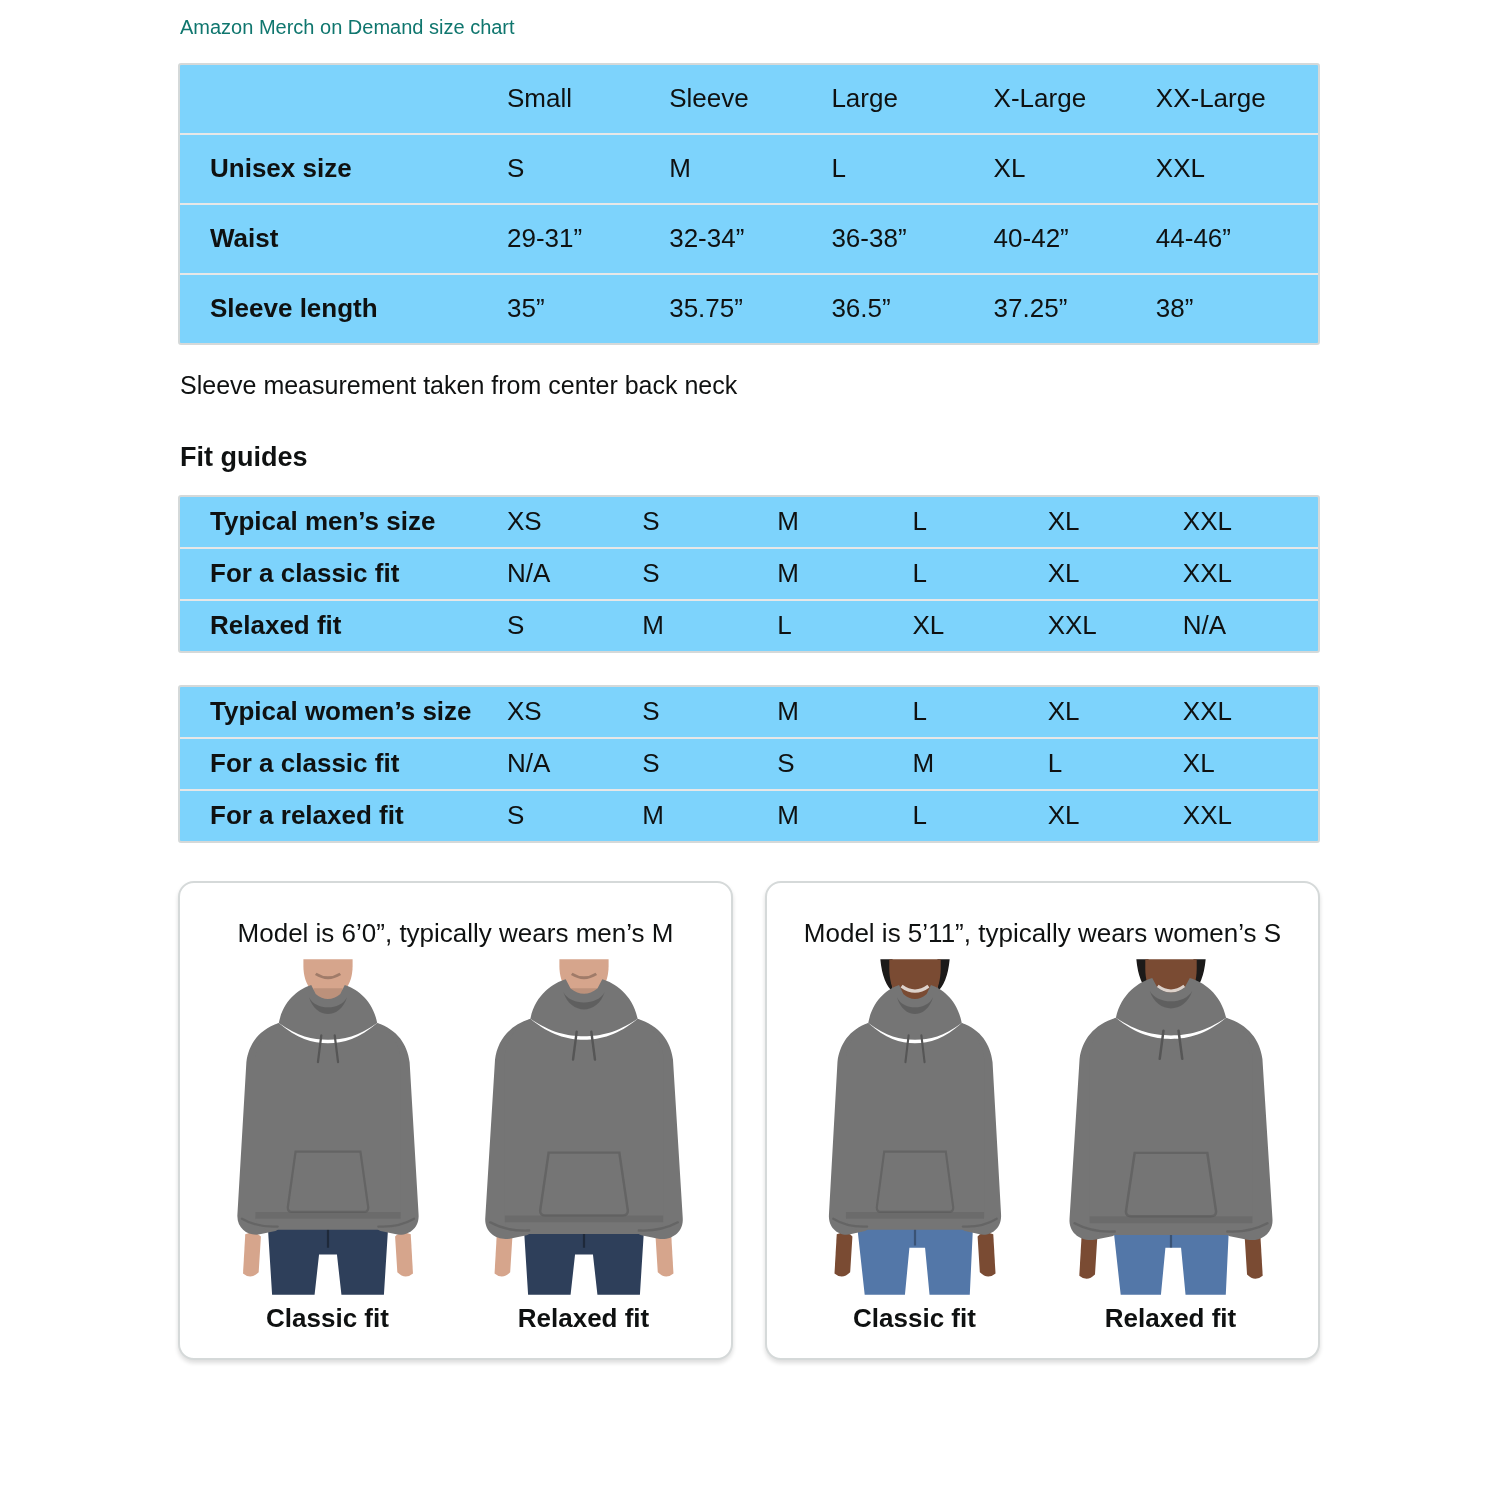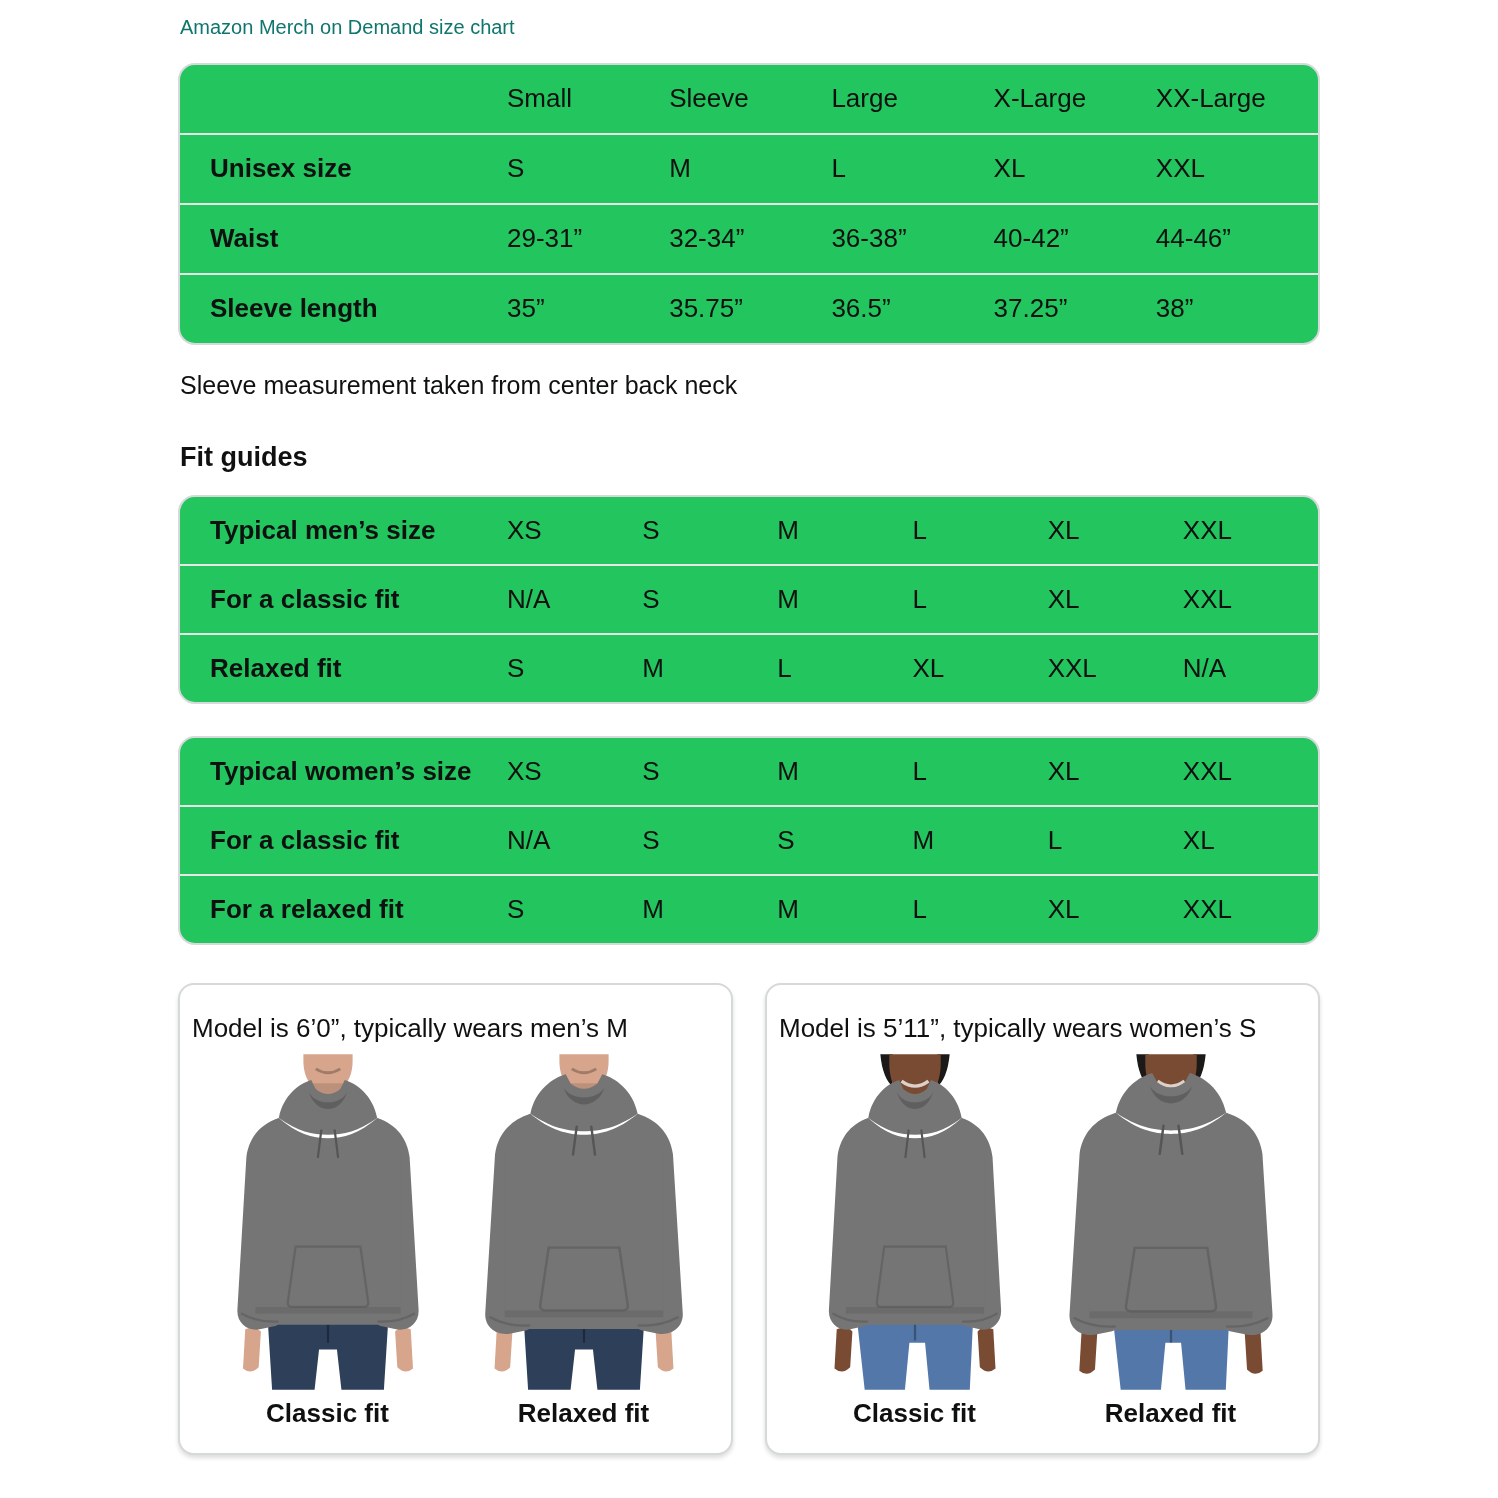--- a/index.html
+++ b/index.html
@@ -1,39 +1,39 @@
 <!DOCTYPE html>
 <html><head>
 <meta charset="utf-8">
 <style>
   html,body { margin:0; padding:0; background:#ffffff; }
   body { width:1498px; font-family:"Liberation Sans", sans-serif; color:#0F1111; }
   .page { width:1142px; margin:0 auto; padding-top:10px; }
 
   h1.page-title { font-size:20px; font-weight:400; margin:6px 0 24px 2px; color:#0f766e; }
 
-  .tbl { border:2px solid #d5d9d9; border-radius:17px; overflow:hidden; background:#22c55e; }
+  .tbl { border:2px solid #d5d9d9; border-radius:3px; overflow:hidden; background:#7dd3fc; }
   .trow { display:grid; align-items:center; height:68px; border-top:2px solid #e7e7e7; }
   .trow:first-child { border-top:none; }
   .size-grid { grid-template-columns:327px repeat(5,1fr); }
   .fit-grid  { grid-template-columns:327px repeat(6,1fr); }
   .cell { font-size:26px; line-height:1.2; color:#0F1111; }
   .cell.label { padding-left:30px; font-weight:700; }
   .trow.header .cell { font-weight:400; }
 
   .note { font-size:25px; margin:26px 0 0 2px; }
   h2.fit-heading { font-size:27px; font-weight:700; margin:42px 0 22px 2px; }
   .fit-tbl { margin-bottom:32px; }
-  .fit-tbl .trow { height:67px; }
+  .fit-tbl .trow { height:50px; }
 
   .cards { display:flex; gap:32px; margin-top:38px; padding-bottom:16px; }
   .card { flex:1; border:2px solid #d5d9d9; border-radius:16px;
           box-shadow:0 3px 4px rgba(15,17,17,0.14);
           padding:20px 12px 24px; background:#fff; }
-  .card-title { text-align:left; font-size:26px; margin:8px 0 10px; }
+  .card-title { text-align:center; font-size:26px; margin:15px 0 10px; }
   .figures { display:flex; justify-content:center; gap:8px; }
   figure { margin:0; width:248px; text-align:center; }
   svg.model { width:246px; height:336px; display:block; margin:0 auto; }
   figcaption .fit { font-weight:700; font-size:26px; margin-top:8px; }
 </style>
 </head>
 <body>
 
 <div class="page">
 

